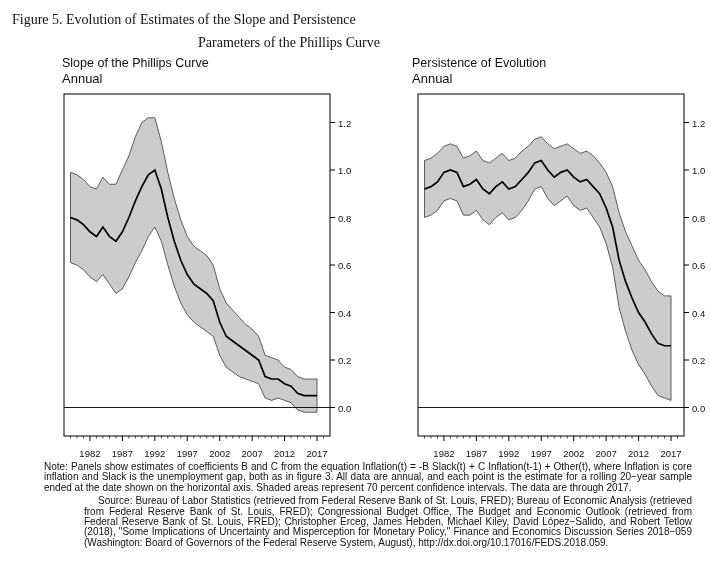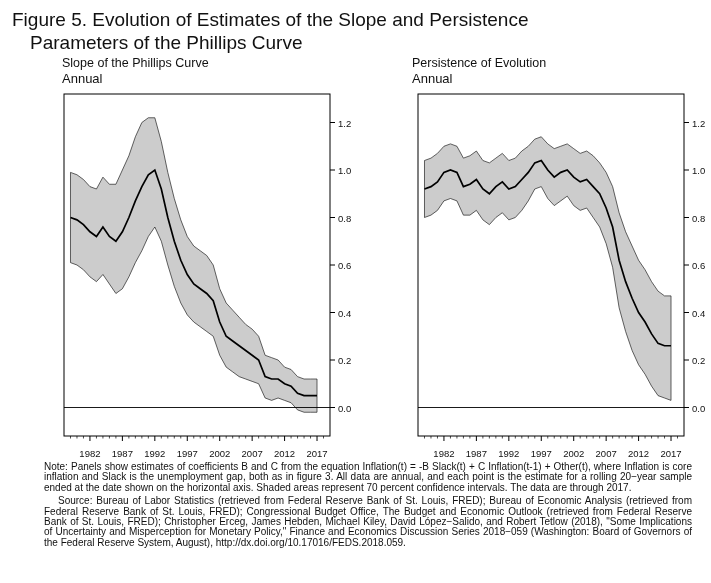--- a/index.html
+++ b/index.html
@@ -8,26 +8,26 @@
     background:#ffffff;
     font-family:"Liberation Sans", sans-serif;
     color:#000;
     overflow:hidden;
   }
   .page{position:relative;width:711px;height:583px;}
 
   .fig-title{
     position:absolute;left:0;top:8px;width:562px;
     text-align:center;
-    font-size:19px;line-height:23px;
-    font-family:Liberation Sans, sans-serif;
+    font-size:14px;line-height:23px;
+    font-family:Liberation Serif, serif;
     color:#111;
   }
   .fig-title .l1{display:block;text-align:left;padding-left:12px;}
-  .fig-title .l2{display:block;text-align:left;padding-left:30px;}
+  .fig-title .l2{display:block;text-align:center;padding-left:16px;}
 
   .panel{position:absolute;top:56px;margin-left:48px;}
   .panel.left{left:12px;width:330px;}
   .panel.right{left:362px;width:336px;}
 
   .panel-title{font-size:12.5px;color:#111;margin:0 0 1px 2px;}
   .panel-unit{font-size:13px;color:#111;margin:0 0 2px 2px;}
 
   .plotwrap{position:relative;}
   svg{display:block;}
@@ -39,21 +39,21 @@
   }
   .ylabels{position:absolute;top:0;font-size:9.5px;color:#111;}
   .ylabels span{position:absolute;left:0;transform:translateY(-50%);white-space:nowrap;}
 
   .notes{
     position:absolute;left:44px;top:462px;width:648px;
     font-size:10px;line-height:10.4px;color:#111;
     text-align:justify;
   }
   .notes .blk{margin-bottom:3px;}
-  .src-first{display:block;text-indent:14px;}
+  .src-first{display:block;text-indent:14px;margin-left:40px;}
 </style>
 </head>
 <body>
 
 <div class="page">
 
   <div class="fig-title">
     <span class="l1">Figure 5.  Evolution of Estimates of the Slope and Persistence</span>
     <span class="l2">Parameters of the Phillips Curve</span>
   </div>

